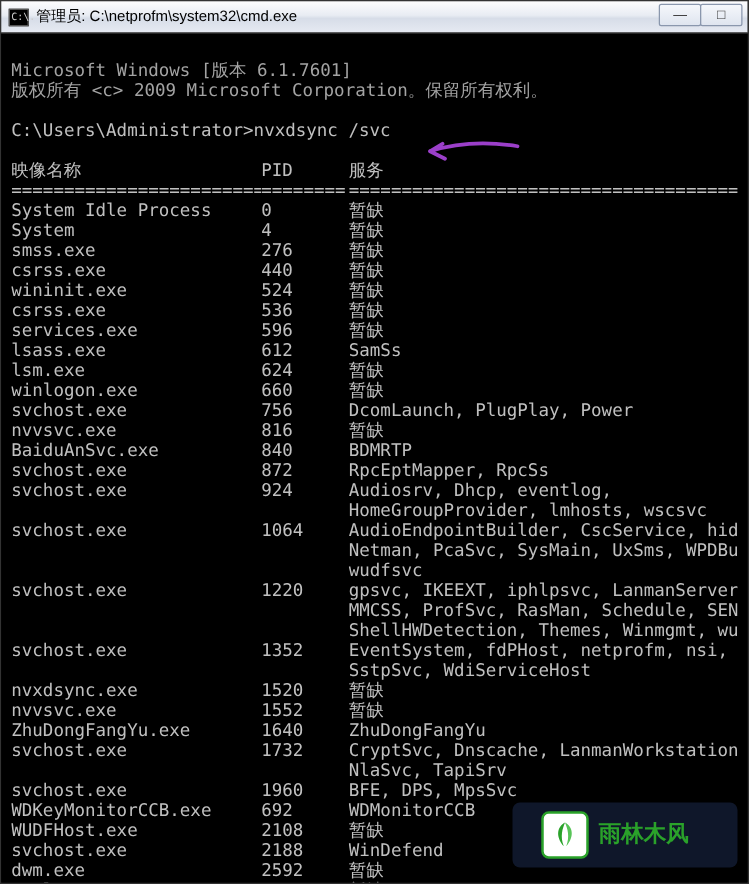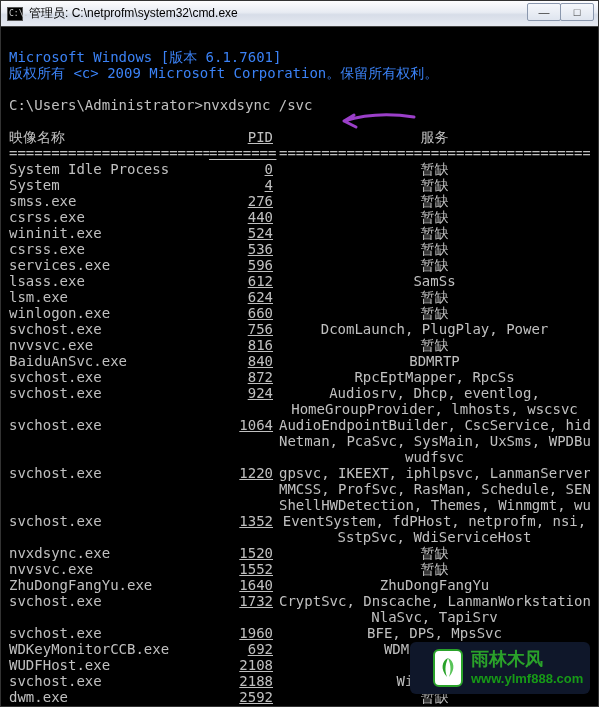--- a/index.html
+++ b/index.html
@@ -46,26 +46,26 @@
     color: #c0c0c0;
     font-size: 14px;
     line-height: 16px;
     padding: 6px 8px;
     font-family: "NSimSun","SimSun","Raster Fonts","Consolas",monospace;
     white-space: pre;
     position: relative;
     height: calc(100% - 26px);
     overflow: hidden;
   }
-  .hdr-line { color: #3b82f6; text-align: center; }
+  .hdr-line { color: #a3a3a3; text-align: center; }
   .sep { letter-spacing: 0; }
   .row { display:flex; }
   .col-name { width: 200px; overflow: hidden; }
-  .col-pid  { width: 70px; text-align: right; padding-right: 6px; text-decoration: underline; }
-  .col-svc  { flex: 1; overflow: hidden; text-align: center; }
+  .col-pid  { width: 70px; text-align: left; padding-right: 6px; }
+  .col-svc  { flex: 1; overflow: hidden; }
 
   .arrow {
     position: absolute;
     left: 335px; top: 82px;
     width: 80px; height: 22px;
     pointer-events: none;
   }
 
   .watermark {
     position: absolute;
@@ -116,17 +116,16 @@
 
     <div class="watermark">
       <div class="wm-icon">
         <svg width="26" height="26" viewBox="0 0 26 26">
           <path d="M13 3 C7 6 5 14 12 22 C9 14 11 8 13 3 Z" fill="#2aa22a"></path>
           <path d="M13 3 C19 6 21 14 14 22 C17 14 15 8 13 3 Z" fill="#58c458"></path>
         </svg>
       </div>
       <div class="wm-txt">
         <span class="wm-title">雨林木风</span>
-        <span class="wm-url">www.ylmf888.com</span>
       </div>
     </div>
   </div>
 </div>
 
 </body></html>

